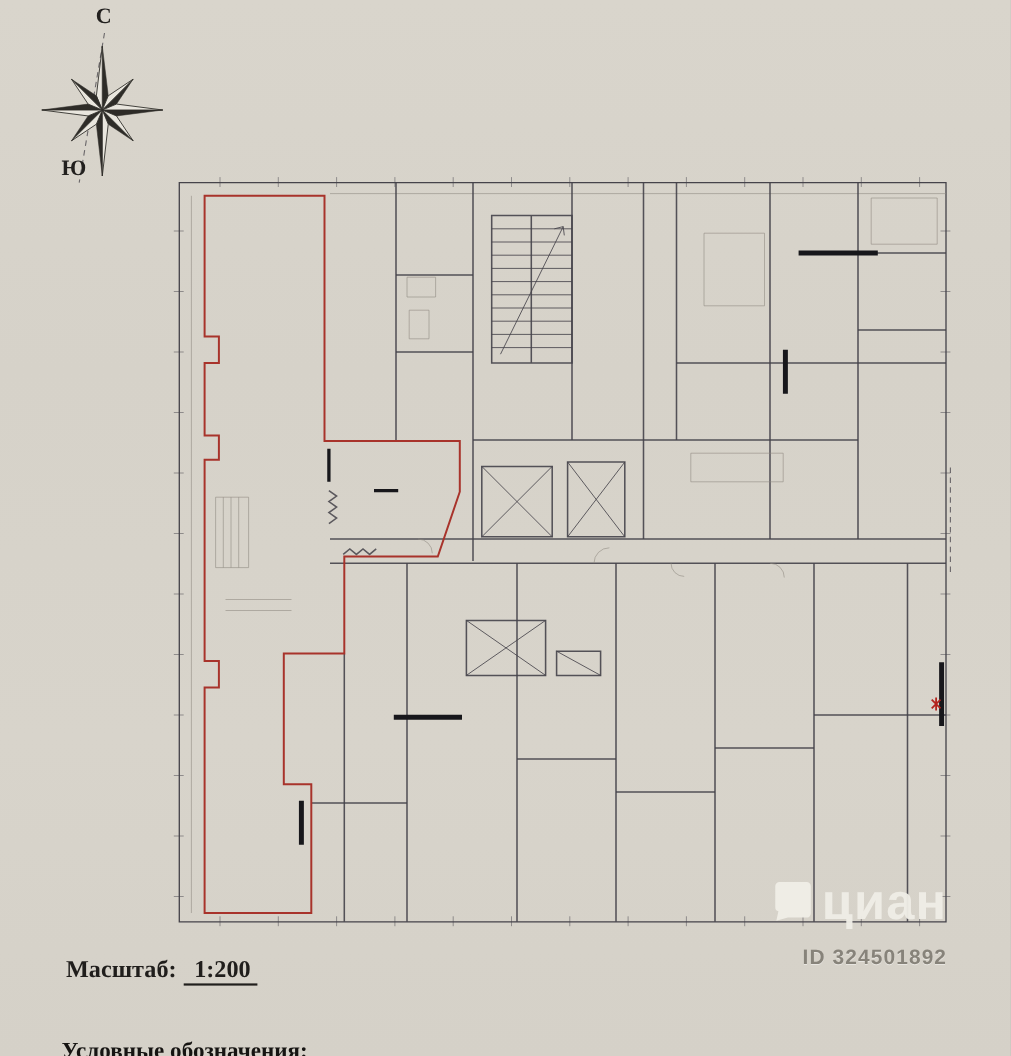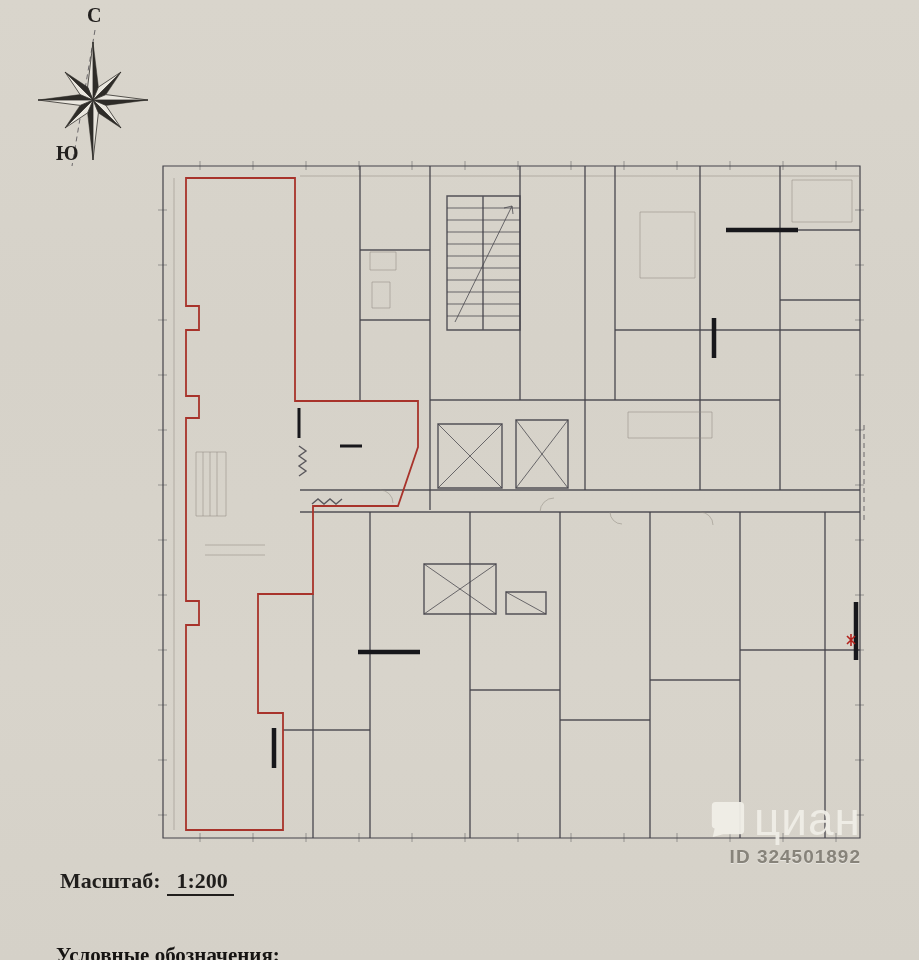--- a/index.html
+++ b/index.html
@@ -41,25 +41,25 @@
   }
   .scale-value{border-bottom:2px solid #201e1c;padding:0 6px 1px 10px;margin-left:6px;}
 
   .watermark{
     position:absolute;top:796px;right:58px;text-align:right;
     font-family:"Liberation Sans",sans-serif;
   }
   .wm-row{display:flex;align-items:center;justify-content:flex-end;gap:8px;}
   .wm-icon{width:38px;height:38px;display:block;}
   .wm-text{
-    font-size:46px;font-weight:normal;line-height:1;letter-spacing:1px;
+    font-size:46px;font-weight:bold;line-height:1;letter-spacing:1px;
     color:var(--watermark-text,#f0eee7);opacity:.95;
   }
   .wm-id{
-    margin-top:4px;font-size:19px;font-weight:bold;letter-spacing:1px;
+    margin-top:18px;font-size:19px;font-weight:bold;letter-spacing:1px;
     color:#87837a;text-shadow:0 1px 0 rgba(255,255,255,.45);
   }
   .legend-heading{
     position:absolute;left:56px;top:943px;
     font-size:21px;font-weight:bold;color:#161412;
   }
 </style>
 </head>
 <body>
 

